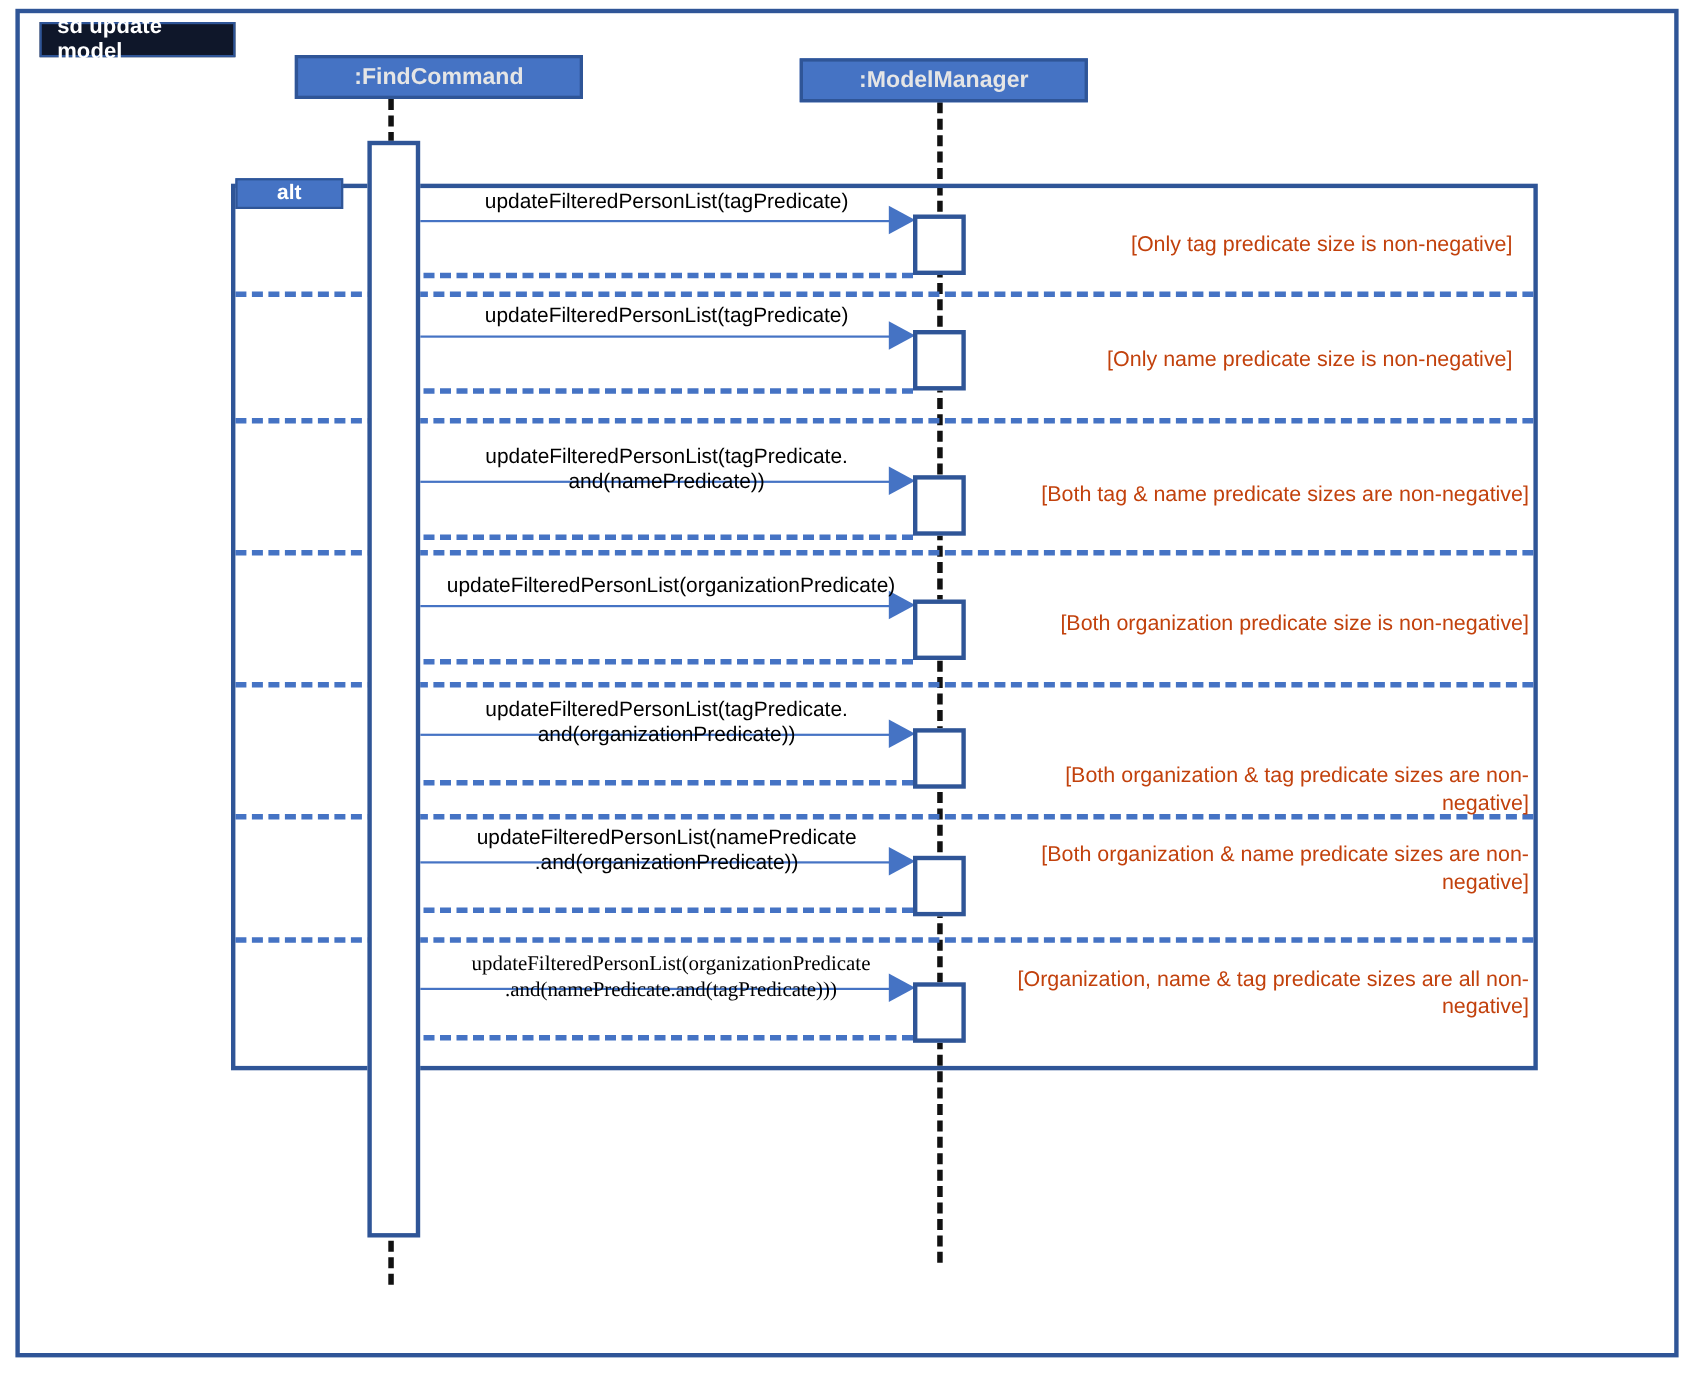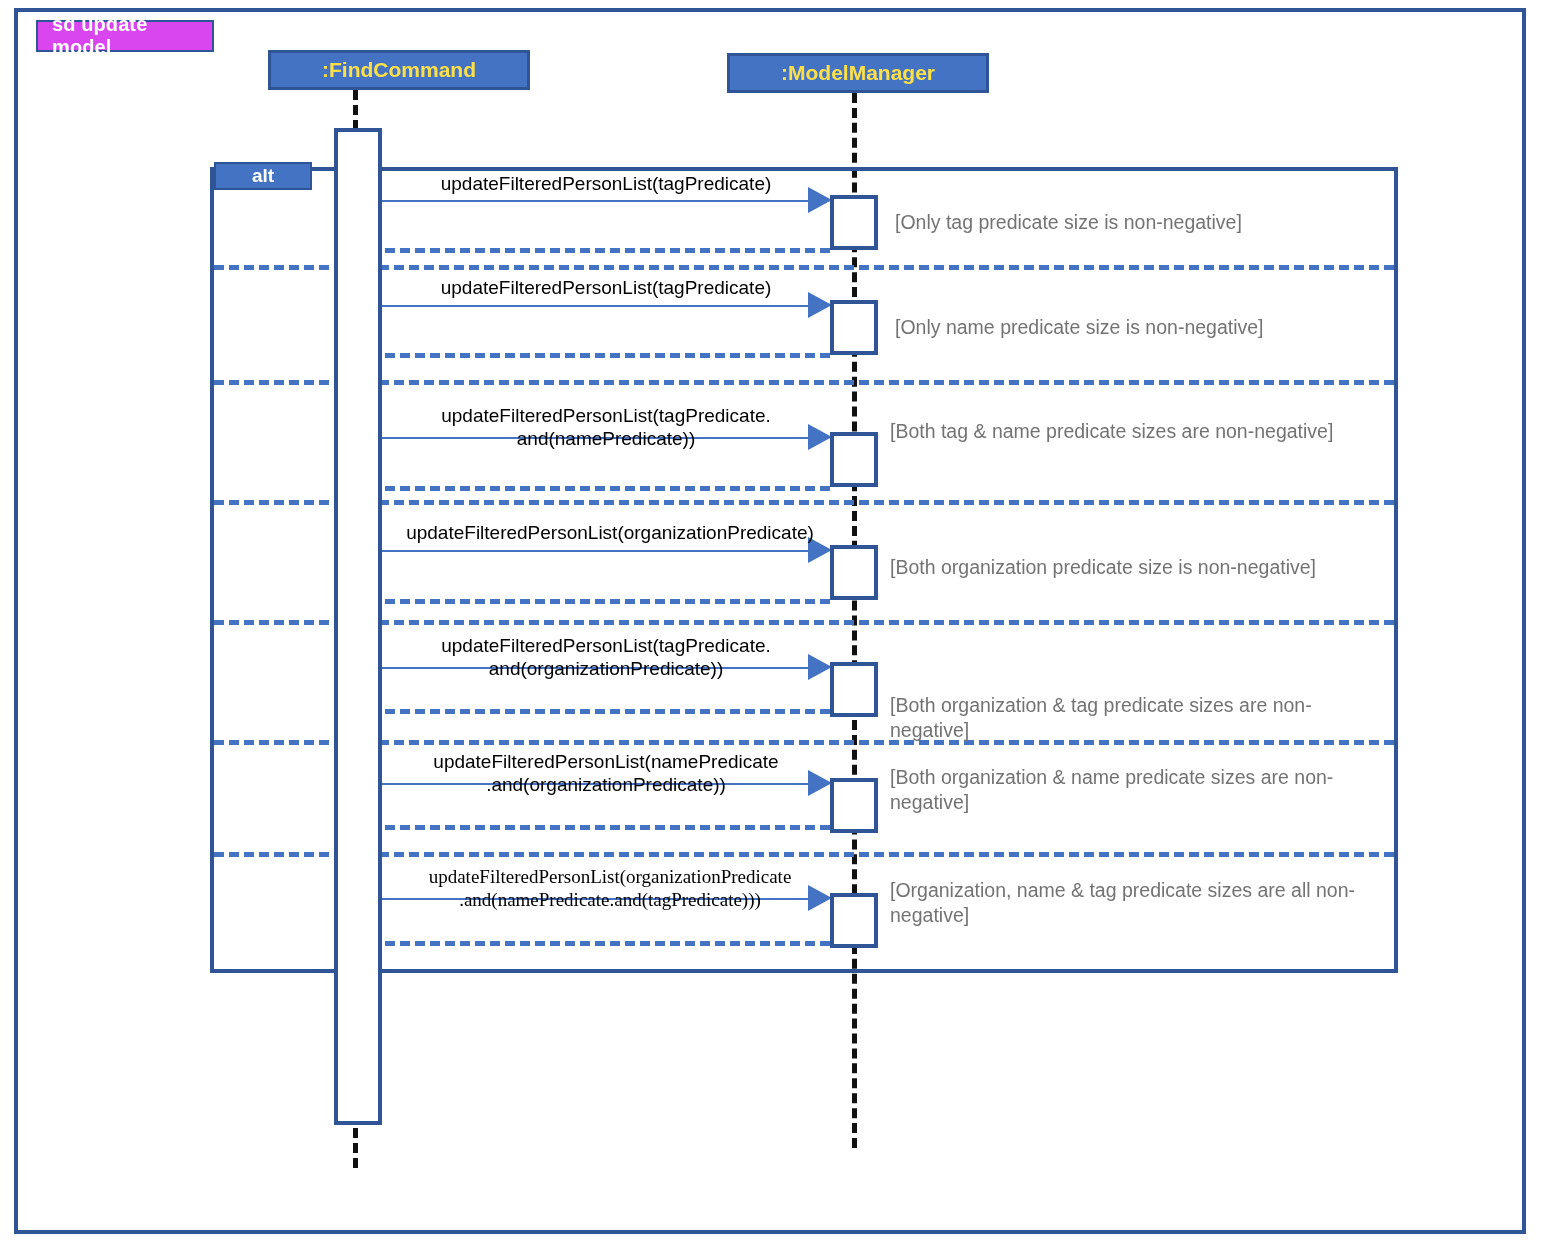--- a/index.html
+++ b/index.html
@@ -16,37 +16,37 @@
     left:14px;top:8px;
     width:1512px;height:1226px;
     border:4px solid #2F5597;
     box-sizing:border-box;
   }
   
   .sd-tab{
     position:absolute;
     left:36px;top:20px;
     width:178px;height:32px;
-    background:#d946ef;
+    background:#0f172a;
     border:2px solid #2F5597;
     box-sizing:border-box;
     color:#ffffff;
     font-size:20px;
     font-weight:bold;
     display:flex;align-items:center;
     padding-left:14px;
     letter-spacing:0.1px;
   }
   
   .participant{
     position:absolute;
     background:#4573C4;
     border:3px solid #2F5597;
     box-sizing:border-box;
-    color:#fde047;
+    color:#e5e5e5;
     font-size:21px;
     font-weight:bold;
     display:flex;align-items:center;justify-content:center;
     text-align:center;
   }
   
   .lifeline{
     position:absolute;
     width:0;
     border-left:5px dashed #111111;
@@ -104,22 +104,22 @@
   
   .ret-line{
     position:absolute;
     height:0;
     border-top:5px dashed #4573C4;
   }
   
   .guard{
     position:absolute;
     font-size:19.5px;
-    color:#737373;
-    text-align:left;
+    color:#c2410c;
+    text-align:right;
     line-height:1.3;
   }
 </style>
 </head>
 <body>
 
 <div id="canvas">
 
   <div class="outer-frame"></div>
 
@@ -148,21 +148,21 @@
       <div class="msg-line" style="left: 382px; top: 305px; width: 428px;"></div>
       <div class="msg-head" style="left: 808px; top: 292px;"></div>
       <div class="msg-label" style="left: 386px; top: 276px; width: 440px;">updateFilteredPersonList(tagPredicate)</div>
       <div class="ret-line" style="left: 385px; top: 353px; width: 445px;"></div>
       <div class="guard" style="left: 895px; top: 315px; width: 480px;">[Only name predicate size is non-negative]</div>
       <div class="msg-line" style="left: 382px; top: 437px; width: 428px;"></div>
       <div class="msg-head" style="left: 808px; top: 424px;"></div>
       <div class="msg-label" style="left: 386px; top: 404px; width: 440px;">updateFilteredPersonList(tagPredicate.
 and(namePredicate))</div>
       <div class="ret-line" style="left: 385px; top: 486px; width: 445px;"></div>
-      <div class="guard" style="left: 890px; top: 419px; width: 500px;">[Both tag &amp; name predicate sizes are non-negative]</div>
+      <div class="guard" style="left: 890px; top: 437px; width: 500px;">[Both tag &amp; name predicate sizes are non-negative]</div>
       <div class="msg-line" style="left: 382px; top: 550px; width: 428px;"></div>
       <div class="msg-head" style="left: 808px; top: 537px;"></div>
       <div class="msg-label" style="left: 380px; top: 521px; width: 460px;">updateFilteredPersonList(organizationPredicate)</div>
       <div class="ret-line" style="left: 385px; top: 599px; width: 445px;"></div>
       <div class="guard" style="left: 890px; top: 555px; width: 500px;">[Both organization predicate size is non-negative]</div>
       <div class="msg-line" style="left: 382px; top: 667px; width: 428px;"></div>
       <div class="msg-head" style="left: 808px; top: 654px;"></div>
       <div class="msg-label" style="left: 386px; top: 634px; width: 440px;">updateFilteredPersonList(tagPredicate.
 and(organizationPredicate))</div>
       <div class="ret-line" style="left: 385px; top: 709px; width: 445px;"></div>

